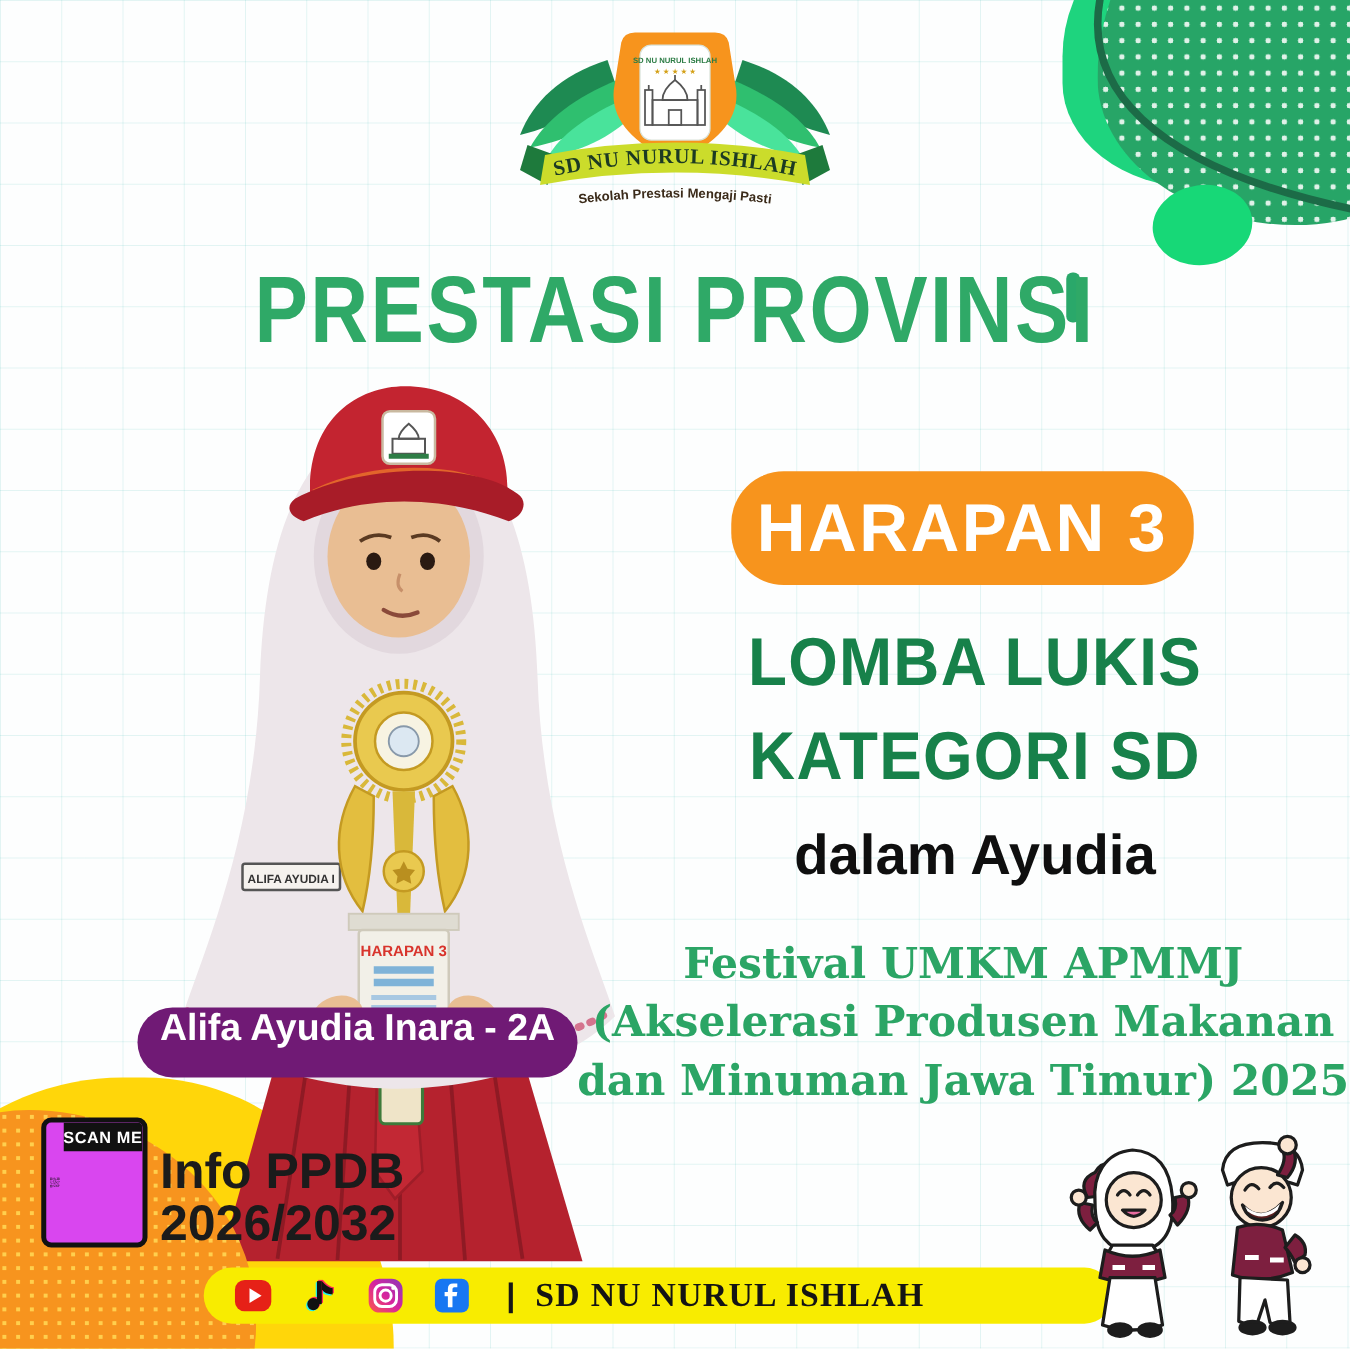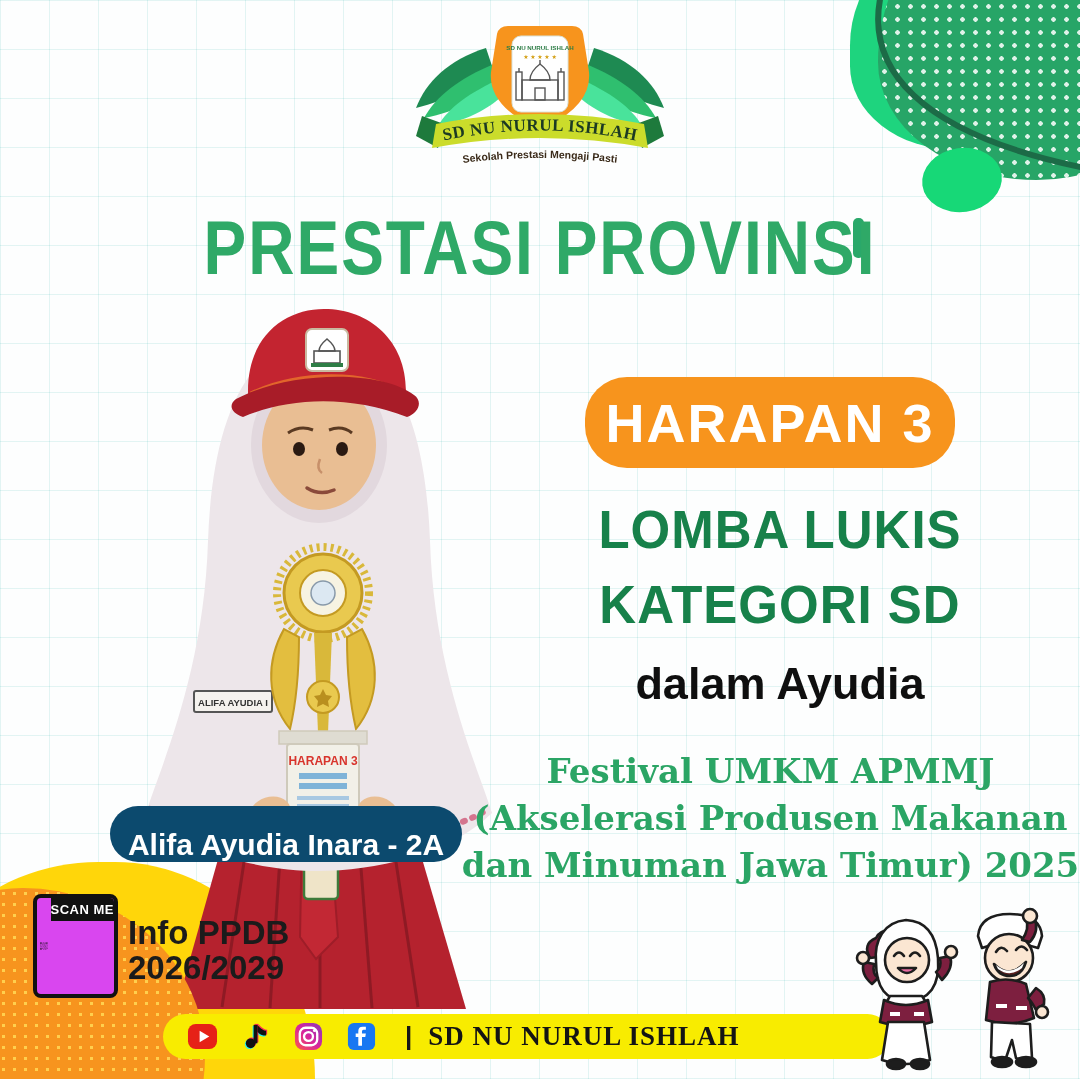--- a/index.html
+++ b/index.html
@@ -60,21 +60,21 @@
     position:absolute; left:535px; top:658px; width:490px; z-index:3; text-align:center;
     color:#0f0f0f; font-weight:bold; font-size:45px;
   }
   .event-block {
     position:absolute; left:448px; top:748px; width:645px; z-index:3; text-align:center;
     color:#2ba565; font-family:"DejaVu Serif", serif; font-weight:bold; font-size:34px; line-height:47px;
   }
   
   .student-name-badge {
     position:absolute; left:110px; top:806px; width:352px; height:56px; z-index:4;
-    background:#0c4a6e; border-radius:28px; display:flex; align-items:flex-end; justify-content:center;
+    background:#701a75; border-radius:28px; display:flex; align-items:flex-start; justify-content:center;
     color:#ffffff; font-weight:bold; font-size:30px;
   }
   
   .blob-yellow {
     position:absolute; left:-110px; top:862px; width:425px; height:425px; z-index:1;
     background:#ffd60a; border-radius:50% 48% 52% 50% / 50% 52% 48% 50%;
   }
   .blob-orange-dotted {
     position:absolute; left:-145px; top:888px; width:350px; height:350px; z-index:2;
     background:#f7941e; border-radius:48% 52% 50% 50% / 52% 48% 52% 48%;
@@ -87,21 +87,21 @@
     background:#d946ef; border:4px solid #111; border-radius:8px; overflow:hidden;
     display:flex; flex-direction:row;
   }
   .qr-area { flex:1; padding:3px; }
   .qr-scan-band {
     height:23px; background:#111; color:#fff; font-weight:bold; font-size:13px;
     display:flex; align-items:center; justify-content:center; letter-spacing:0.5px;
   }
   .ppdb-info {
     position:absolute; left:128px; top:916px; z-index:5;
-    color:#1b1b1b; font-weight:800; font-size:33px; line-height:1.06;
+    color:#1b1b1b; font-weight:800; font-size:40px; line-height:1.06;
   }
   
   .footer-bar {
     position:absolute; left:163px; top:1014px; width:727px; height:45px; z-index:4;
     background:#f8ec00; border-radius:23px; display:flex; align-items:center; padding-left:24px;
   }
   .social-icon { width:31px; height:31px; margin-right:22px; flex:0 0 auto; }
   .footer-divider { color:#161616; font-size:26px; font-weight:bold; margin:0 16px 0 6px; }
   .footer-school-name {
     color:#141414; font-family:"Liberation Serif", serif; font-weight:bold;
@@ -275,21 +275,21 @@
                    M10,18h1v2h-1z M13,19h2v1h-2z M16,18h2v2h-2z M20,19h1v1h-1z M22,18h2v2h-2z M26,19h2v2h-2z
                    M9,22h2v2h-2z M12,22h1v1h-1z M14,23h2v1h-2z M17,22h1v2h-1z M19,23h2v2h-2z M22,22h1v1h-1z M24,23h2v2h-2z M27,22h2v2h-2z
                    M10,25h2v1h-2z M13,26h2v2h-2z M16,25h1v2h-1z M18,27h2v1h-2z M21,26h2v2h-2z M25,27h2v1h-2z M27,25h1v1h-1z"></path>
         </g>
       </svg>
     </div>
     <div class="qr-scan-band">SCAN ME</div>
   </div>
   <div class="ppdb-info">
     <div>Info PPDB</div>
-    <div>2026/2029</div>
+    <div>2026/2032</div>
   </div>
 
   <div class="footer-bar">
     <svg class="social-icon" viewBox="0 0 32 32">
       <rect x="1" y="3" width="30" height="26" rx="8" fill="#e62117"></rect>
       <path d="M13,10 L23,16 L13,22 Z" fill="#ffffff"></path>
     </svg>
     <svg class="social-icon" viewBox="0 0 32 32">
       <g transform="translate(-1,1)" fill="#25f4ee">
           <circle cx="11" cy="23" r="5"></circle>

